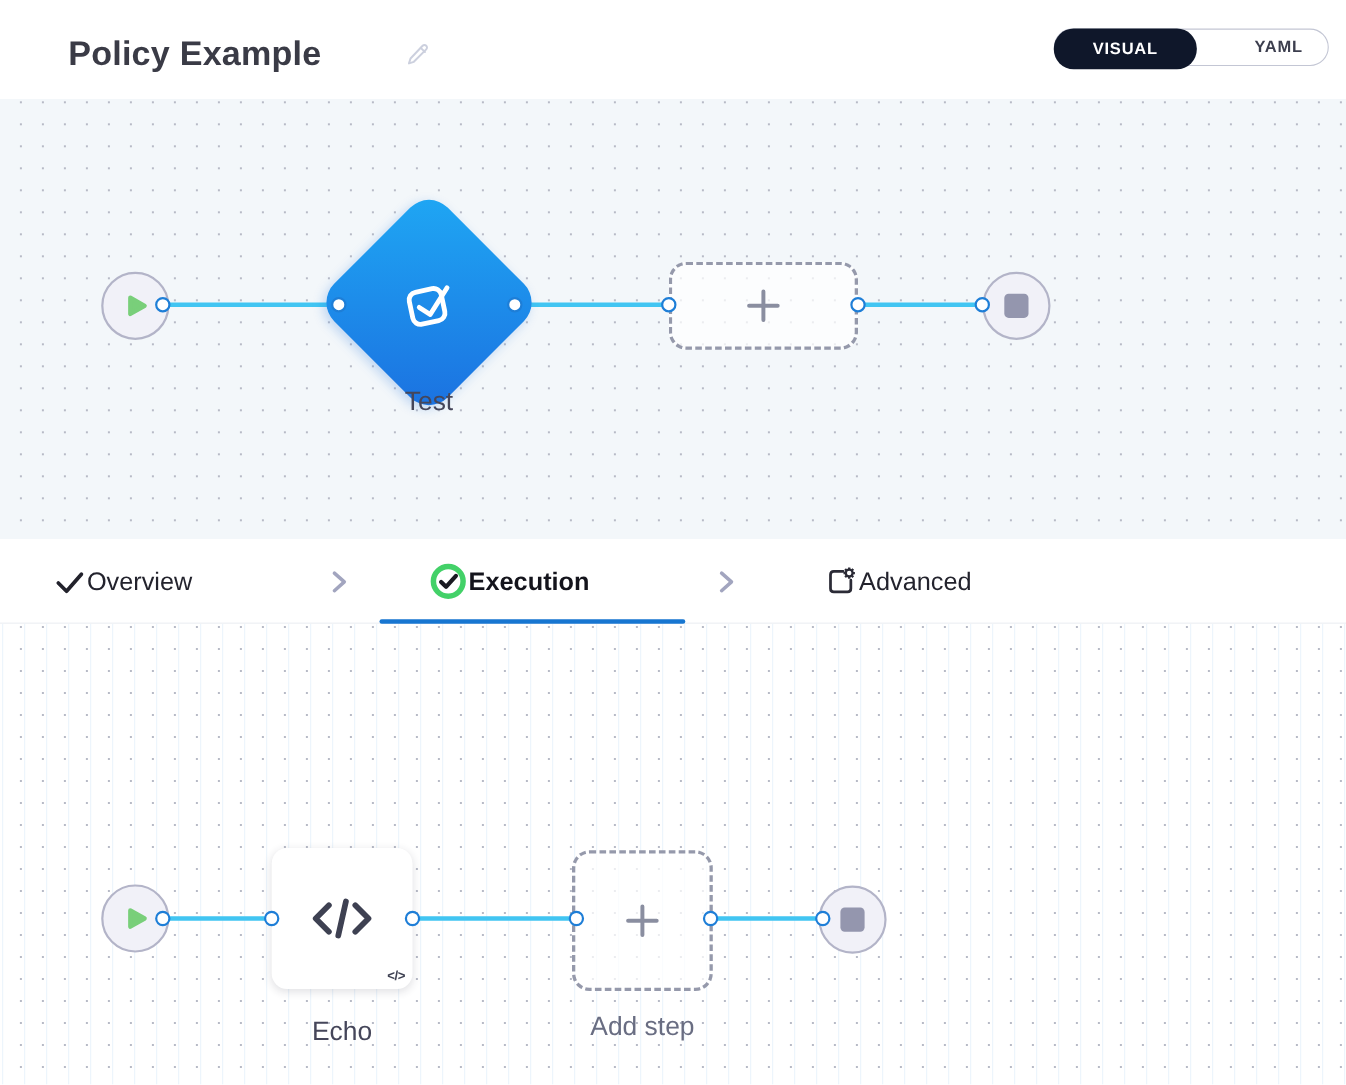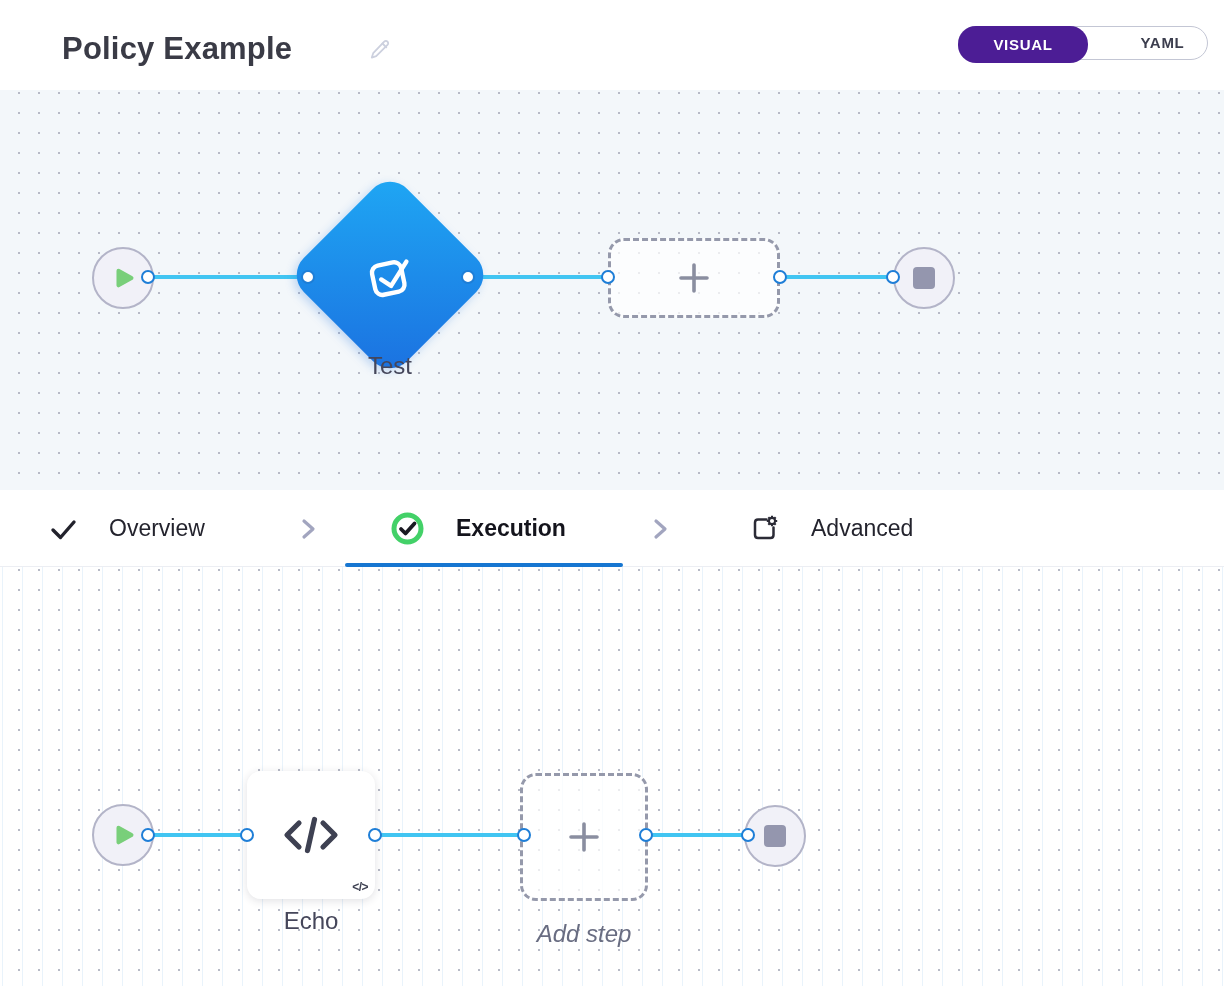--- a/index.html
+++ b/index.html
@@ -5,21 +5,21 @@
   * { margin:0; padding:0; box-sizing:border-box; }
   html,body { width:1224px; height:986px; overflow:hidden; }
   body { font-family:"Liberation Sans", sans-serif; background:#fff; position:relative; }
 
   
   .header { position:absolute; left:0; top:0; width:1224px; height:90px; background:#fff; }
   .page-title { position:absolute; left:40px; top:31px; font-size:31px; font-weight:700; color:#3a3b46; letter-spacing:0.2px;margin-left:22px; }
   .edit-icon { position:absolute; left:368px; top:38px; width:24px; height:24px; }
 
   .view-toggle { position:absolute; right:16px; top:26px; width:250px; height:34px; border:1.5px solid #c3c6d4; border-radius:17px; background:#fff; }
-  .toggle-visual { position:absolute; left:-1px; top:-1.5px; width:130px; height:37px; background:#4c1d95; border-radius:18px; color:#fff; display:flex; align-items:center; justify-content:center; font-size:15px; font-weight:700; letter-spacing:0.7px; z-index:2; }
+  .toggle-visual { position:absolute; left:-1px; top:-1.5px; width:130px; height:37px; background:#0f172a; border-radius:18px; color:#fff; display:flex; align-items:center; justify-content:center; font-size:15px; font-weight:700; letter-spacing:0.7px; z-index:2; }
   .toggle-yaml { position:absolute; right:0; top:0; width:120px; height:31px; display:flex; align-items:center; justify-content:center; font-size:15px; font-weight:700; letter-spacing:0.7px; color:#3c3e4e;padding-left:31px; }
 
   
   .canvas-top { position:absolute; left:0; top:90px; width:1224px; height:400px;
     background-color:#f3f7fa;
     background-image:radial-gradient(#b7bac6 1.2px, transparent 1.3px);
     background-size:20px 20px; background-position:9px 13px;padding-left:15px; }
   .canvas-bottom { position:absolute; left:0; top:567px; width:1224px; height:419px;
     background-color:#ffffff;
     background-image:radial-gradient(#b7bac6 1.2px, transparent 1.3px),
@@ -43,21 +43,21 @@
   .step-node { position:absolute; left:247px; top:204px; width:128px; height:128px; background:#fff; border-radius:14px;
     box-shadow:0 2px 8px rgba(40,41,61,0.14); display:flex; align-items:center; justify-content:center; z-index:2; }
   .step-badge { position:absolute; right:7px; bottom:5px; font-size:12px; font-weight:700; color:#3e4152; letter-spacing:-0.5px; }
 
   .node-label { position:absolute; text-align:center; font-size:24px; z-index:2; }
   .label-dark { color:#45465a; }
   .label-gray { color:#696d82; }
 
   
   .tabbar { position:absolute; left:0; top:490px; width:1224px; height:77px; background:#fff; border-bottom:1px solid #eceef3; z-index:5; }
-  .tab { position:absolute; top:0; height:77px; display:flex; align-items:center; gap:31px; cursor:default; }
+  .tab { position:absolute; top:0; height:77px; display:flex; align-items:center; gap:1px; cursor:default; }
   .tab-label { font-size:23px; color:#23232d; }
   .tab-label-bold { font-size:23px; font-weight:700; color:#14141c; }
   .tab-chevron { position:absolute; top:26px; }
   .tab-underline { position:absolute; left:345px; bottom:-1px; width:278px; height:4px; background:#1776d1; border-radius:2px; }
 </style>
 </head>
 <body>
 
 <div class="header">
   <div class="page-title">Policy Example</div>
@@ -188,15 +188,15 @@
     <div class="stop-square"></div>
   </div>
 
   <div class="port" style="left:141px; top:261px;"></div>
   <div class="port" style="left:240px; top:261px;"></div>
   <div class="port" style="left:368px; top:261px;"></div>
   <div class="port" style="left:517px; top:261px;"></div>
   <div class="port" style="left:639px; top:261px;"></div>
   <div class="port" style="left:741px; top:261px;"></div>
 
-  <div class="node-label label-dark" style="left:247px; top:340px; width:128px;">Echo</div>
-  <div class="node-label label-gray" style="left:504px; top:353px; width:160px;font-style:italic;">Add step</div>
+  <div class="node-label label-dark" style="left:247px; top:357px; width:128px;">Echo</div>
+  <div class="node-label label-gray" style="left:504px; top:353px; width:160px;">Add step</div>
 </div>
 
 </body></html>

